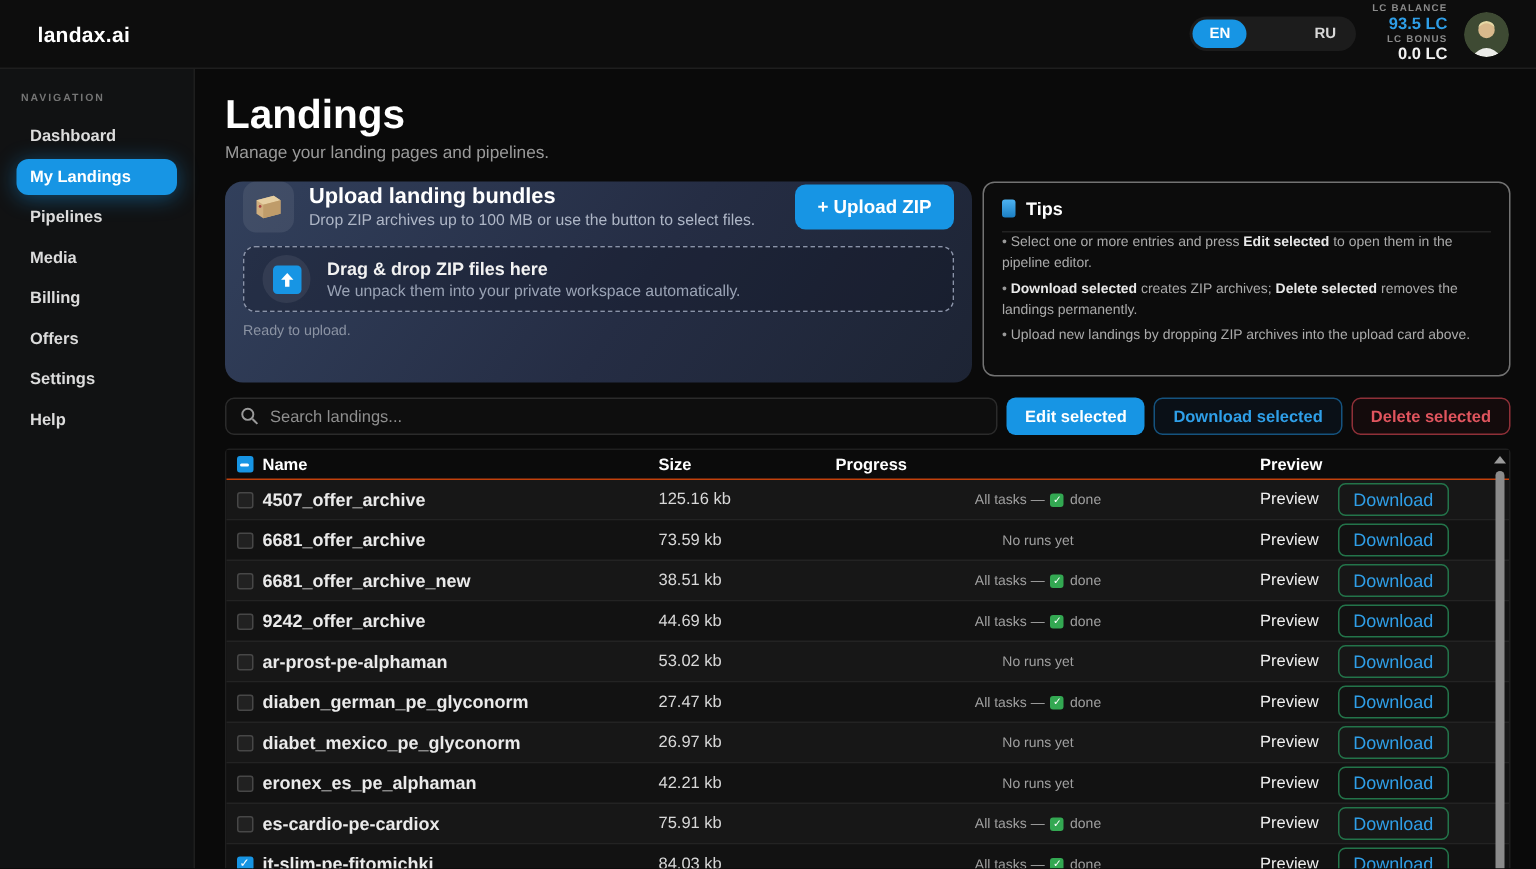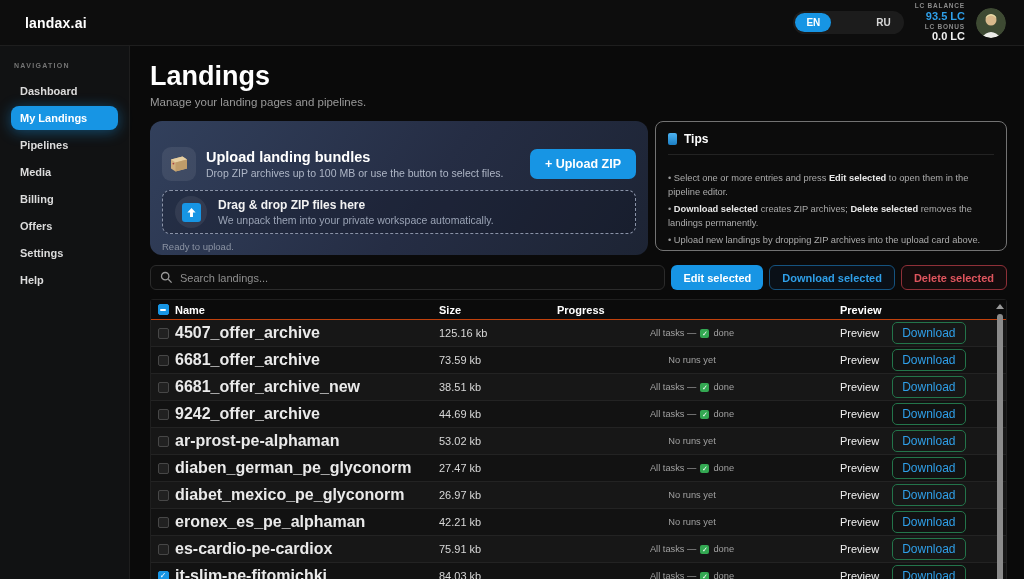--- a/index.html
+++ b/index.html
@@ -41,21 +41,21 @@
     background: #1795e4; color: #fff;
     box-shadow: 0 2px 14px rgba(23,149,228,.45);
   }
   
   .main { position: absolute; left: 130px; top: 46px; right: 0; bottom: 0; padding: 14px 17px 0 20px; overflow: hidden; }
   h1 { font-size: 27px; font-weight: 700; color: #fff; line-height: 1.2; }
   .subtitle { font-size: 11.5px; color: #9a9a9a; margin-top: 4px; }
   
   .cards-row { display: flex; gap: 7px; margin-top: 13px; align-items: flex-start; }
   .upload-card {
-    flex: 0 0 498px; height: 134px; border-radius: 12px; padding: 26px 12px;
+    flex: 0 0 498px; height: 134px; border-radius: 12px; padding: 0 12px;
     background: linear-gradient(125deg, #32405c 0%, #252d44 55%, #1d2434 100%);
   }
   .upload-head { display: flex; align-items: center; gap: 10px; }
   .pkg-icon {
     width: 34px; height: 34px; border-radius: 9px; background: rgba(255,255,255,.08);
     display: flex; align-items: center; justify-content: center; flex: 0 0 auto;
   }
   .upload-titles { flex: 1; }
   .upload-title { font-size: 14.5px; font-weight: 700; color: #fff; }
   .upload-sub { font-size: 10.5px; color: #aeb6c6; margin-top: 2px; }
@@ -81,21 +81,21 @@
   .drop-sub { font-size: 10.5px; color: #9aa3b5; margin-top: 2px; }
   .upload-status { font-size: 9.5px; color: #8b93a3; margin-top: 7px; }
   
   .tips-card {
     flex: 1; height: 130px; background: #0c0c0c; border: 1px solid #737373;
     border-radius: 8px; padding: 10px 12px;
   }
   .tips-head { display: flex; align-items: center; gap: 7px; border-bottom: 1px solid #232323; padding-bottom: 8px; }
   .tips-icon { width: 9px; height: 12px; border-radius: 2px; background: linear-gradient(180deg,#4db3f2,#1b7fc4); display: inline-block; }
   .tips-title { font-size: 12px; font-weight: 700; color: #fff; }
-  .tips-list { margin-top: 17px; }
+  .tips-list { margin-top: 0; }
   .tip { font-size: 9.3px; color: #ababab; line-height: 1.45; margin-bottom: 4px; }
   .tip::before { content: "• "; color: #9a9a9a; }
   .tip .b { font-weight: 700; color: #e8e8e8; }
   
   .toolbar { display: flex; gap: 6px; margin-top: 10px; align-items: center; }
   .search-box { flex: 1; position: relative; }
   .search-box svg { position: absolute; left: 10px; top: 6px; }
   .search-input {
     width: 100%; height: 25px; background: #0e0e0e; border: 1px solid #2b2b2b;
     border-radius: 6px; color: #ddd; font-size: 11px; padding: 0 10px 0 29px;
@@ -121,21 +121,21 @@
   .cell-check { display: flex; justify-content: center; }
   .checkbox {
     width: 11px; height: 11px; border-radius: 2px; background: #212121; border: 1px solid #474747;
     display: inline-flex; align-items: center; justify-content: center; cursor: pointer;
     font-size: 8px; color: #fff; line-height: 1;
   }
   .checkbox.indeterminate { background: #1795e4; border-color: #1795e4; }
   .checkbox.indeterminate::after { content: ""; width: 6px; height: 2px; background: #fff; border-radius: 1px; }
   .checkbox.checked { background: #1795e4; border-color: #1795e4; }
   .checkbox.checked::after { content: "\2713"; font-size: 8px; color: #fff; }
-  .td.name { font-size: 16px; font-weight: 600; color: #eaeaea; white-space: nowrap; overflow: hidden; }
+  .td.name { font-size: 12px; font-weight: 600; color: #eaeaea; white-space: nowrap; overflow: hidden; }
   .td.size { font-size: 11px; color: #d8d8d8; }
   .td.progress { display: flex; justify-content: center; gap: 3px; padding-right: 16px; }
   .pbar { height: 7px; border-radius: 4px; background: #3c3c3c; overflow: hidden; }
   .pfill { height: 100%; background: #1795e4; border-radius: 4px; }
   .pstatus { font-size: 9.3px; color: #a0a0a0; display: flex; align-items: center; gap: 4px; line-height: 1; }
   .done-check {
     width: 9px; height: 9px; border-radius: 2px; background: #33a852; color: #fff;
     display: inline-flex; align-items: center; justify-content: center; font-size: 7px;
   }
   .td.preview { display: flex; align-items: center; gap: 13px; }

